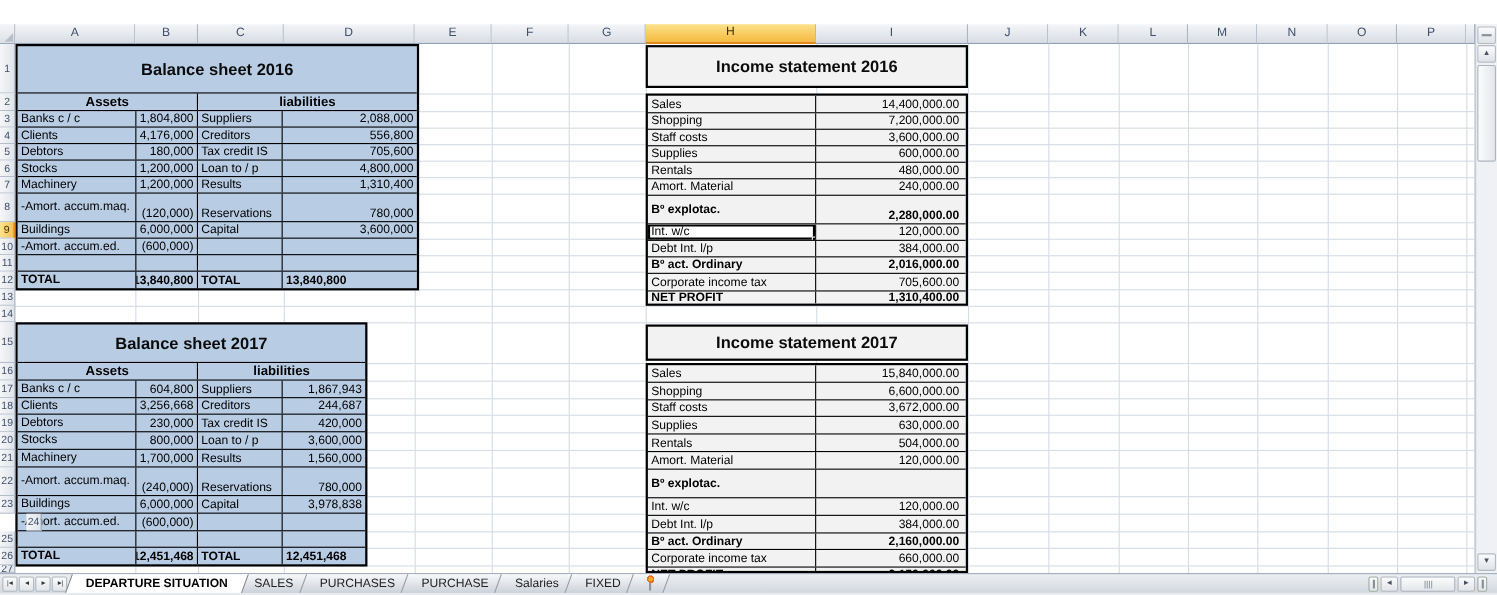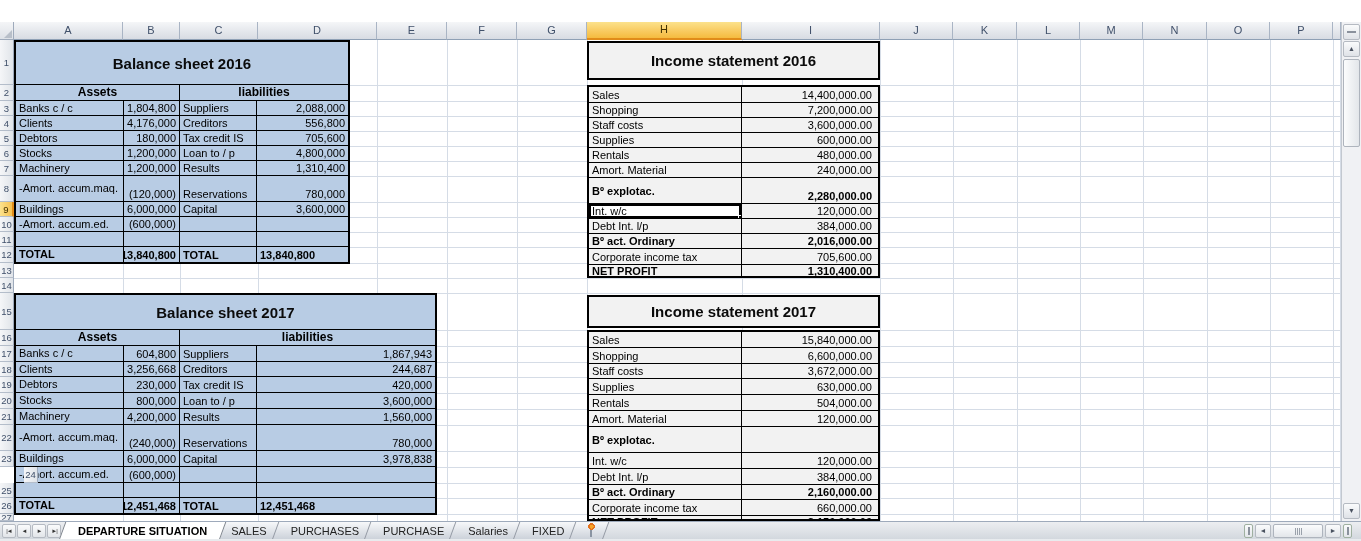--- a/index.html
+++ b/index.html
@@ -227,21 +227,21 @@
       <div class="gl" style="left: 14px; top: 409px; width: 1327px; height: 1px;"></div>
       <div class="gl" style="left: 14px; top: 425px; width: 1327px; height: 1px;"></div>
       <div class="gl" style="left: 14px; top: 451px; width: 1327px; height: 1px;"></div>
       <div class="gl" style="left: 14px; top: 467px; width: 1327px; height: 1px;"></div>
       <div class="gl" style="left: 14px; top: 483px; width: 1327px; height: 1px;"></div>
       <div class="gl" style="left: 14px; top: 498px; width: 1327px; height: 1px;"></div>
       <div class="gl" style="left: 14px; top: 514px; width: 1327px; height: 1px;"></div>
       <div class="gl" style="left: 14px; top: 521px; width: 1327px; height: 1px;"></div>
     </div>
   <div id="tables">
-      <div class="btable" style="left: 14px; top: 40px; width: 336px;">
+      <div class="btable" style="left: 14px; top: 40px; width: 367px;">
         <div class="btitle" style="height: 43px;">Balance sheet 2016</div>
         <div class="bhead" style="height: 16px;">
           <div class="ha">Assets</div>
           <div class="hl2">liabilities</div>
         </div>
         <div class="brow" style="height: 15px;">
           <div class="ca">Banks c / c</div>
           <div class="cb">1,804,800</div>
           <div class="cc">Suppliers</div>
           <div class="cd">2,088,000</div>
@@ -294,21 +294,21 @@
           <div class="cc"></div>
           <div class="cd"></div>
         </div>
         <div class="brow total" style="height: 15px;">
           <div class="ca">TOTAL</div>
           <div class="cb">13,840,800</div>
           <div class="cc">TOTAL</div>
           <div class="cd">13,840,800</div>
         </div>
       </div>
-      <div class="btable" style="left: 14px; top: 293px; width: 423px;">
+      <div class="btable" style="left: 14px; top: 293px; width: 320px;">
         <div class="btitle" style="height: 35px;">Balance sheet 2017</div>
         <div class="bhead" style="height: 16px;">
           <div class="ha">Assets</div>
           <div class="hl2">liabilities</div>
         </div>
         <div class="brow" style="height: 16px;">
           <div class="ca">Banks c / c</div>
           <div class="cb">604,800</div>
           <div class="cc">Suppliers</div>
           <div class="cd">1,867,943</div>
@@ -326,21 +326,21 @@
           <div class="cd">420,000</div>
         </div>
         <div class="brow" style="height: 16px;">
           <div class="ca">Stocks</div>
           <div class="cb">800,000</div>
           <div class="cc">Loan to / p</div>
           <div class="cd">3,600,000</div>
         </div>
         <div class="brow" style="height: 16px;">
           <div class="ca">Machinery</div>
-          <div class="cb">4,200,000</div>
+          <div class="cb">1,700,000</div>
           <div class="cc">Results</div>
           <div class="cd">1,560,000</div>
         </div>
         <div class="brow tall" style="height: 26px;">
           <div class="ca">-Amort. accum.maq.</div>
           <div class="cb">(240,000)</div>
           <div class="cc">Reservations</div>
           <div class="cd">780,000</div>
         </div>
         <div class="brow" style="height: 16px;">

